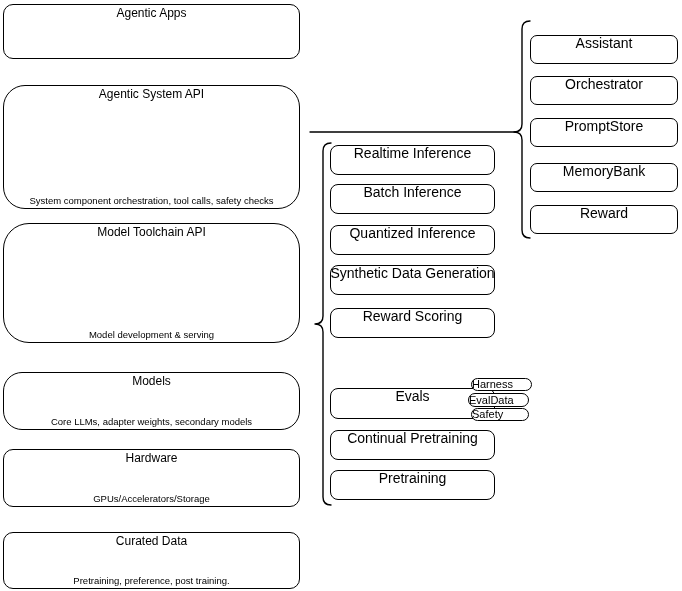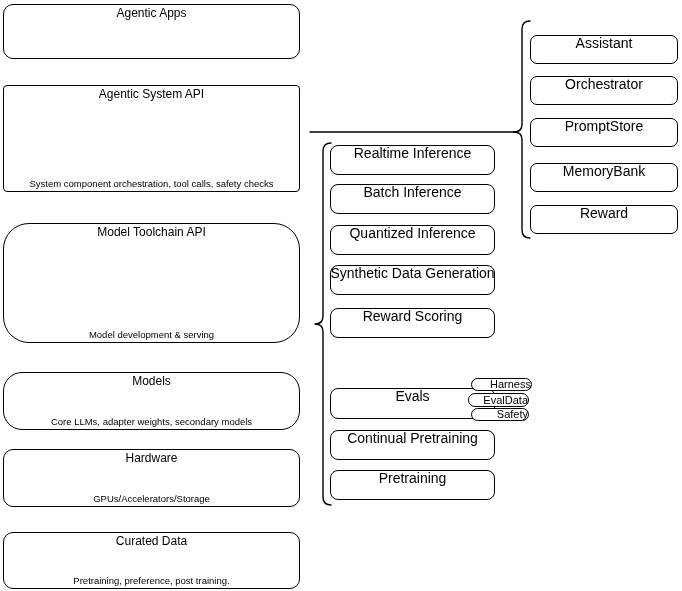--- a/index.html
+++ b/index.html
@@ -39,21 +39,21 @@
   .rbox { left: 530px; width: 148px; height: 29px; border-radius: 7px; }
   
   .pill {
     position: absolute;
     box-sizing: border-box;
     background: var(--fill, #fff);
     border: 1.2px solid var(--stroke, #000);
     border-radius: 999px;
     display: flex;
     align-items: center;
-    justify-content: flex-end;
+    justify-content: flex-start;
     font-size: 11px;
     line-height: 11px;
     white-space: nowrap;
     z-index: 3;
   }
   .node { z-index: 2; justify-content: space-between; }
 </style>
 </head>
 <body style="--stroke: #000000; --fill: #ffffff; --text: #000000; --bg: #ffffff;">
 
@@ -61,21 +61,21 @@
 
   <svg class="connectors" viewBox="0 0 682 591" fill="none" stroke="currentColor" stroke-width="1.4" stroke-linecap="round" stroke-linejoin="round">
     <line x1="310" y1="132" x2="516" y2="132"></line>
     <path d="M530 21 Q522 21 522 29 L522 124 Q522 132 514 132 Q522 132 522 140 L522 230 Q522 238 530 238"></path>
     <path d="M331 143 Q323 143 323 151 L323 316 Q323 324 315 324 Q323 324 323 332 L323 497 Q323 505 331 505"></path>
   </svg>
 
   <div class="node lbox" style="top:4px;height:55px;border-radius:10px">
     <div class="title">Agentic Apps</div>
   </div>
-  <div class="node lbox" style="top:85px;height:107px;border-radius:4px">
+  <div class="node lbox" style="top:85px;height:124px;border-radius:22px">
     <div class="title">Agentic System API</div>
     <div class="subtitle">System component orchestration, tool calls, safety checks</div>
   </div>
   <div class="node lbox" style="top:223px;height:120px;border-radius:26px">
     <div class="title">Model Toolchain API</div>
     <div class="subtitle">Model development &amp; serving</div>
   </div>
   <div class="node lbox" style="top:372px;height:58px;border-radius:19px">
     <div class="title">Models</div>
     <div class="subtitle">Core LLMs, adapter weights, secondary models</div>

